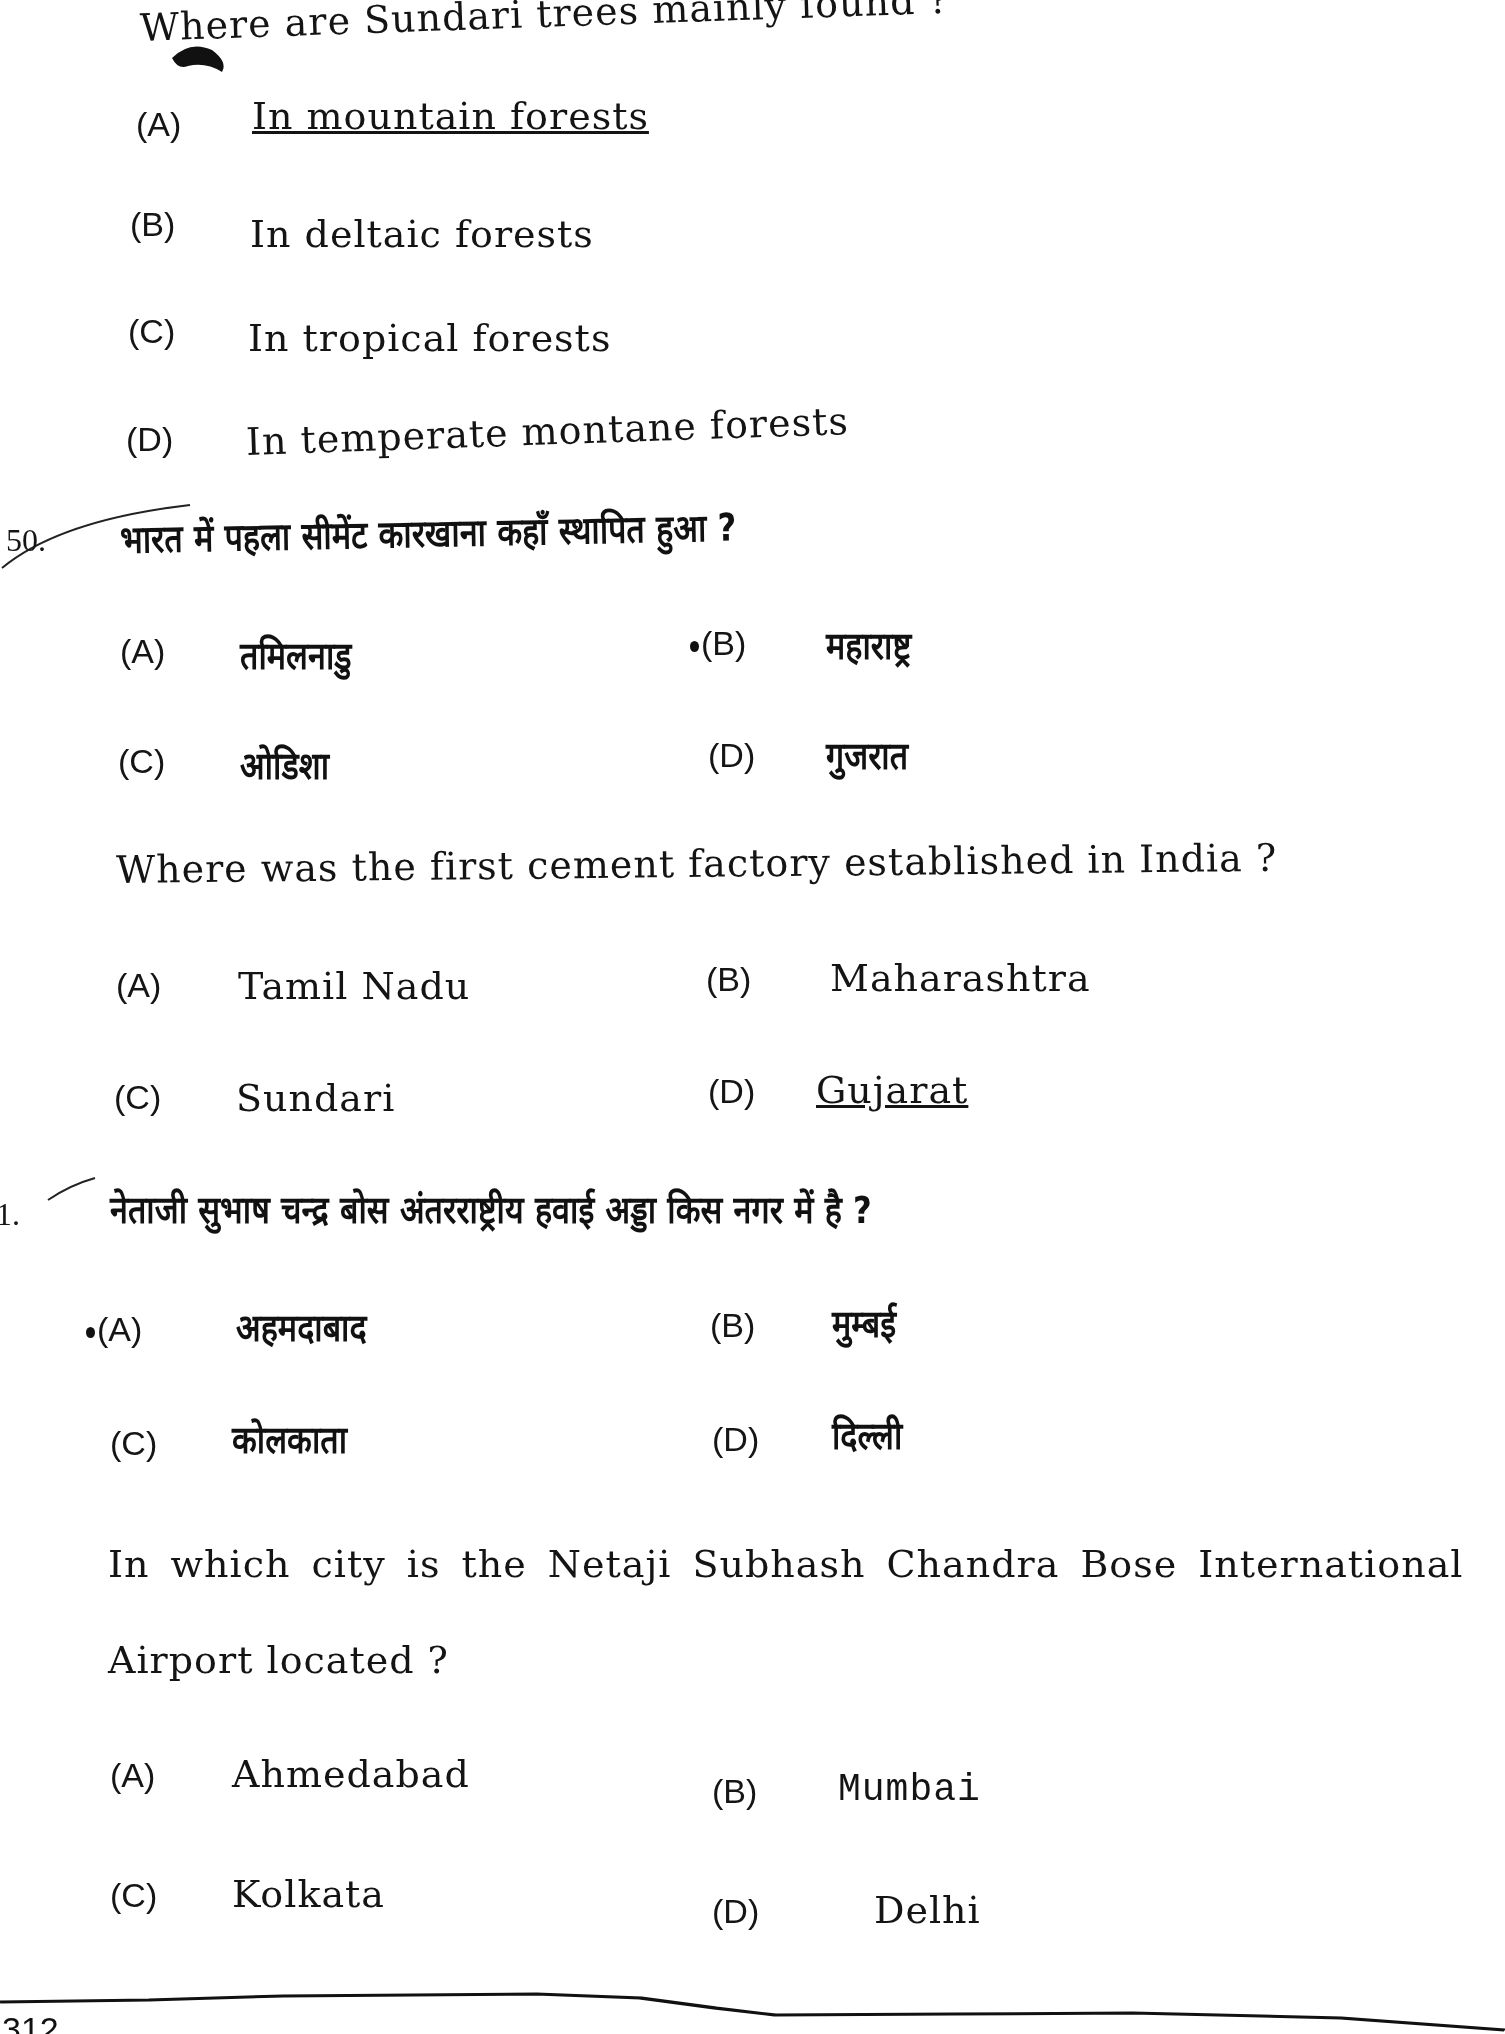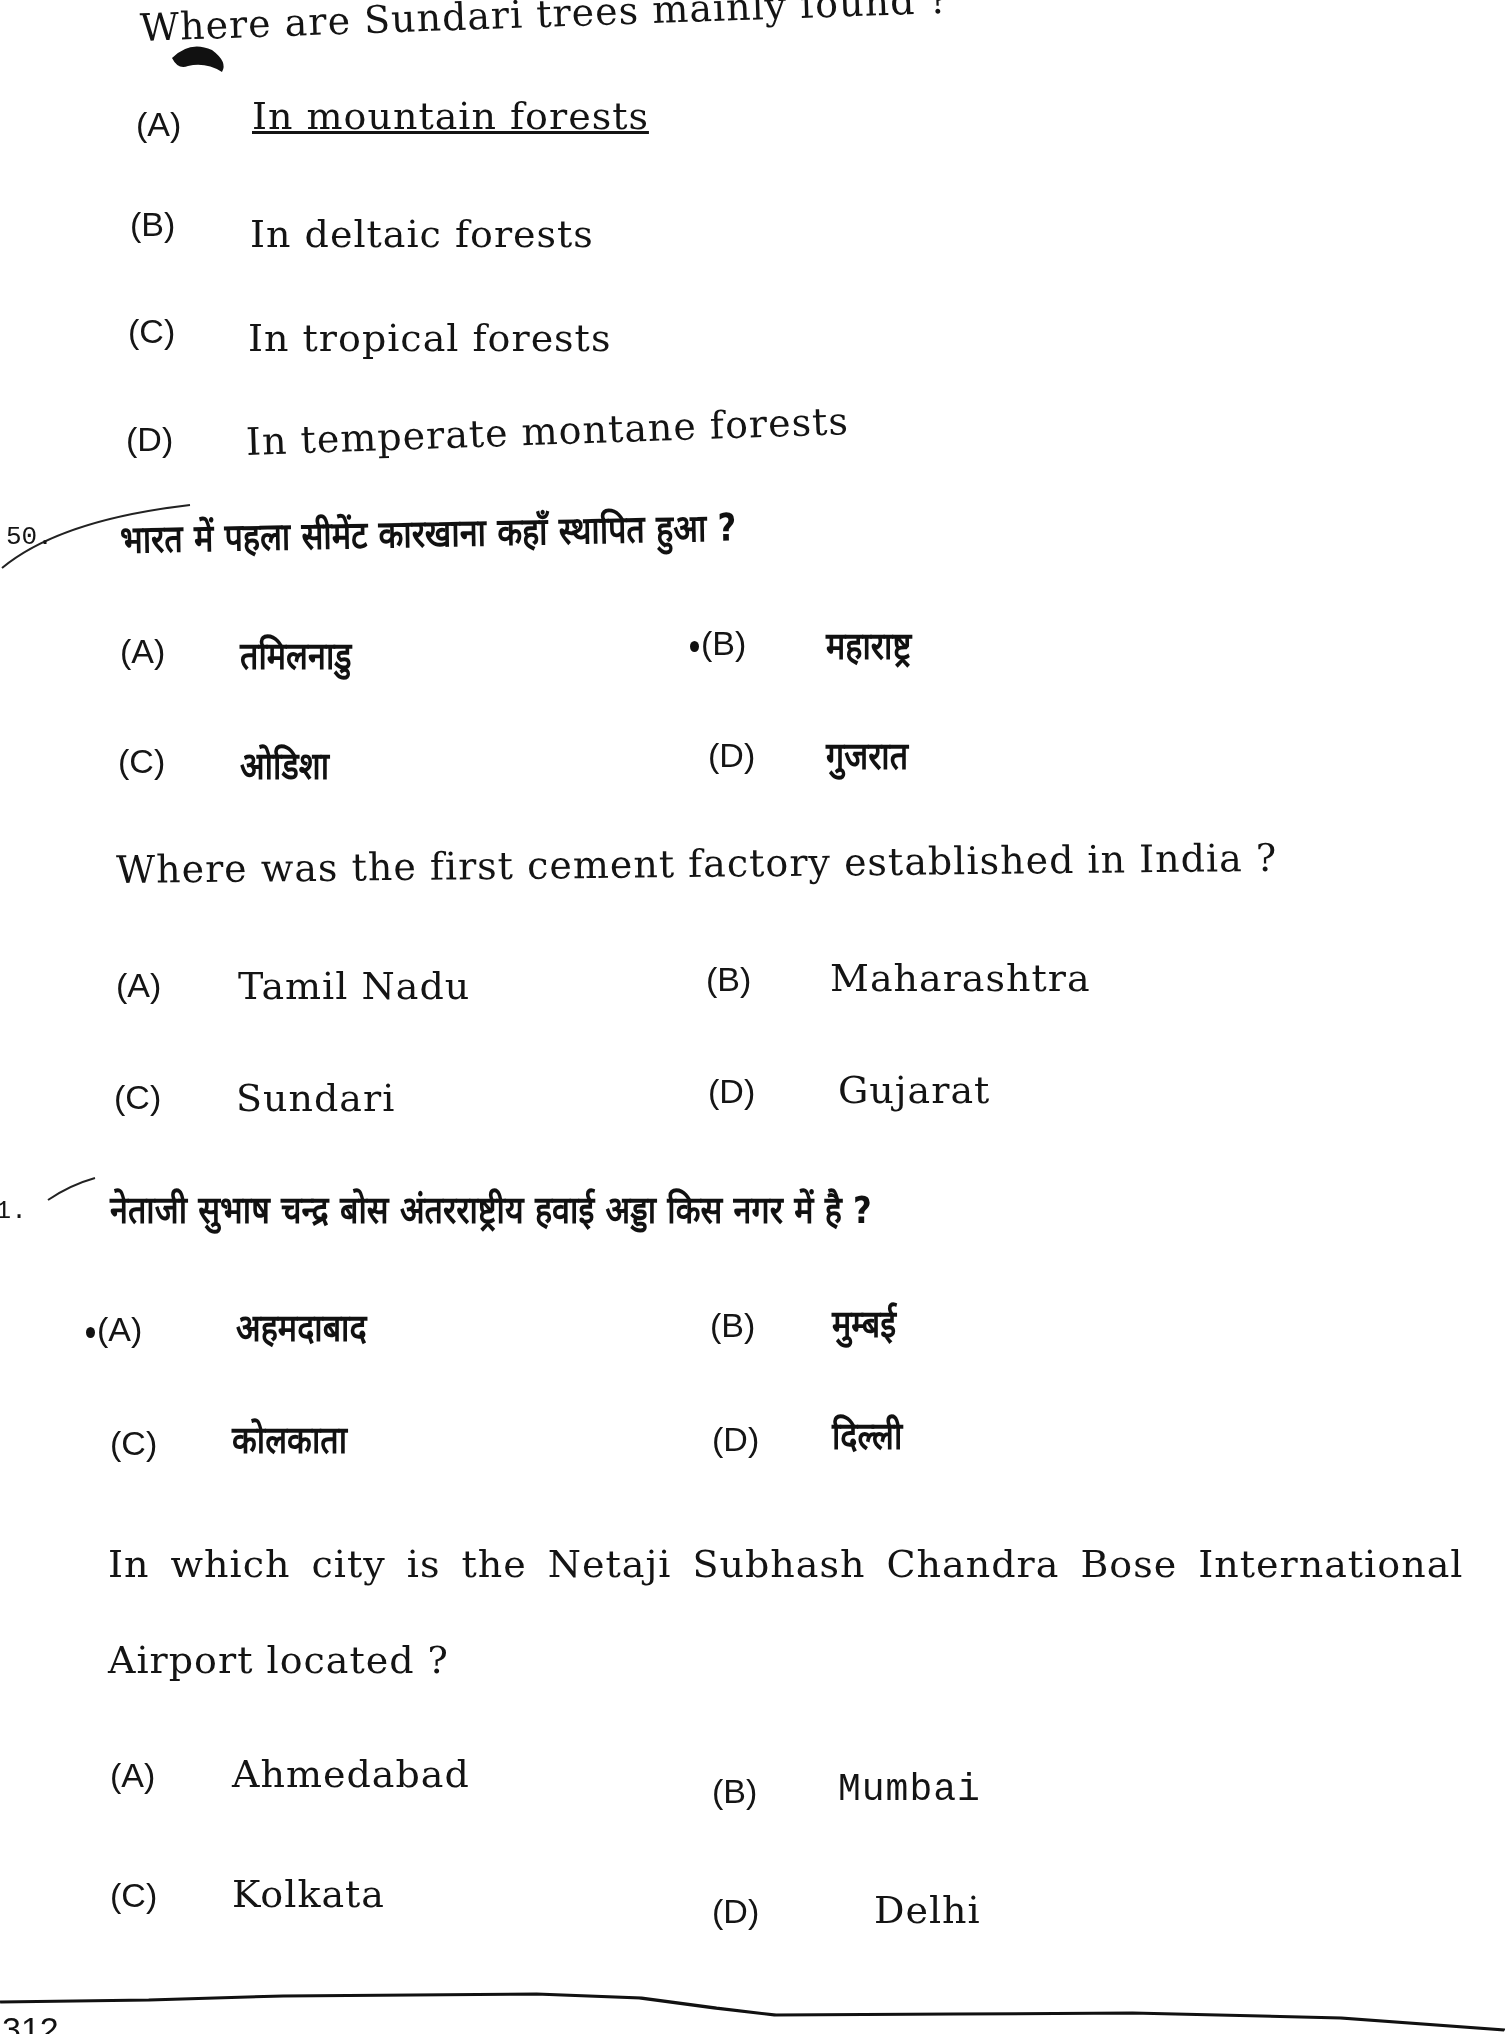--- a/index.html
+++ b/index.html
@@ -29,22 +29,22 @@
       font-weight: bold;
       transform: scaleX(0.85);
       transform-origin: left center;
     }
     .lbl {
       font-family: "Liberation Sans", "DejaVu Sans", sans-serif;
       font-size: 34px;
       color: #151515;
     }
     .qnum {
-      font-family: Liberation Mono, monospace;
-      font-size: 26px;
+      font-family: Liberation Serif, serif;
+      font-size: 32px;
       color: #151515;
     }
     .dot {
       display: inline-block;
       width: 9px;
       height: 11px;
       border-radius: 50%;
       background: #111;
       margin-right: 2px;
       vertical-align: middle;
@@ -104,21 +104,21 @@
 <div class="abs lbl" style="left:116px; top:966px;">(A)</div>
 <div class="abs en" style="left:238px; top:964px;">Tamil Nadu</div>
 
 <div class="abs lbl" style="left:706px; top:960px;">(B)</div>
 <div class="abs en" style="left:830px; top:956px;">Maharashtra</div>
 
 <div class="abs lbl" style="left:114px; top:1078px;">(C)</div>
 <div class="abs en" style="left:236px; top:1076px;">Sundari</div>
 
 <div class="abs lbl" style="left:708px; top:1072px;">(D)</div>
-<div class="abs en" style="left:838px; top:1068px;">Gujarat</div>
+<div class="abs en" style="left:816px; top:1068px;text-decoration:underline;">Gujarat</div>
 
 <div class="abs qnum" style="left:-20px; top:1196px;">51.</div>
 <div class="abs hi" style="left:110px; top:1182px;">नेताजी सुभाष चन्द्र बोस अंतरराष्ट्रीय हवाई अड्डा किस नगर में है ?</div>
 
 <div class="abs lbl" style="left:86px; top:1310px;"><span class="dot"></span><span>(A)</span></div>
 <div class="abs hi" style="left:236px; top:1300px;">अहमदाबाद</div>
 
 <div class="abs lbl" style="left:710px; top:1306px;">(B)</div>
 <div class="abs hi" style="left:832px; top:1296px;">मुम्बई</div>
 

